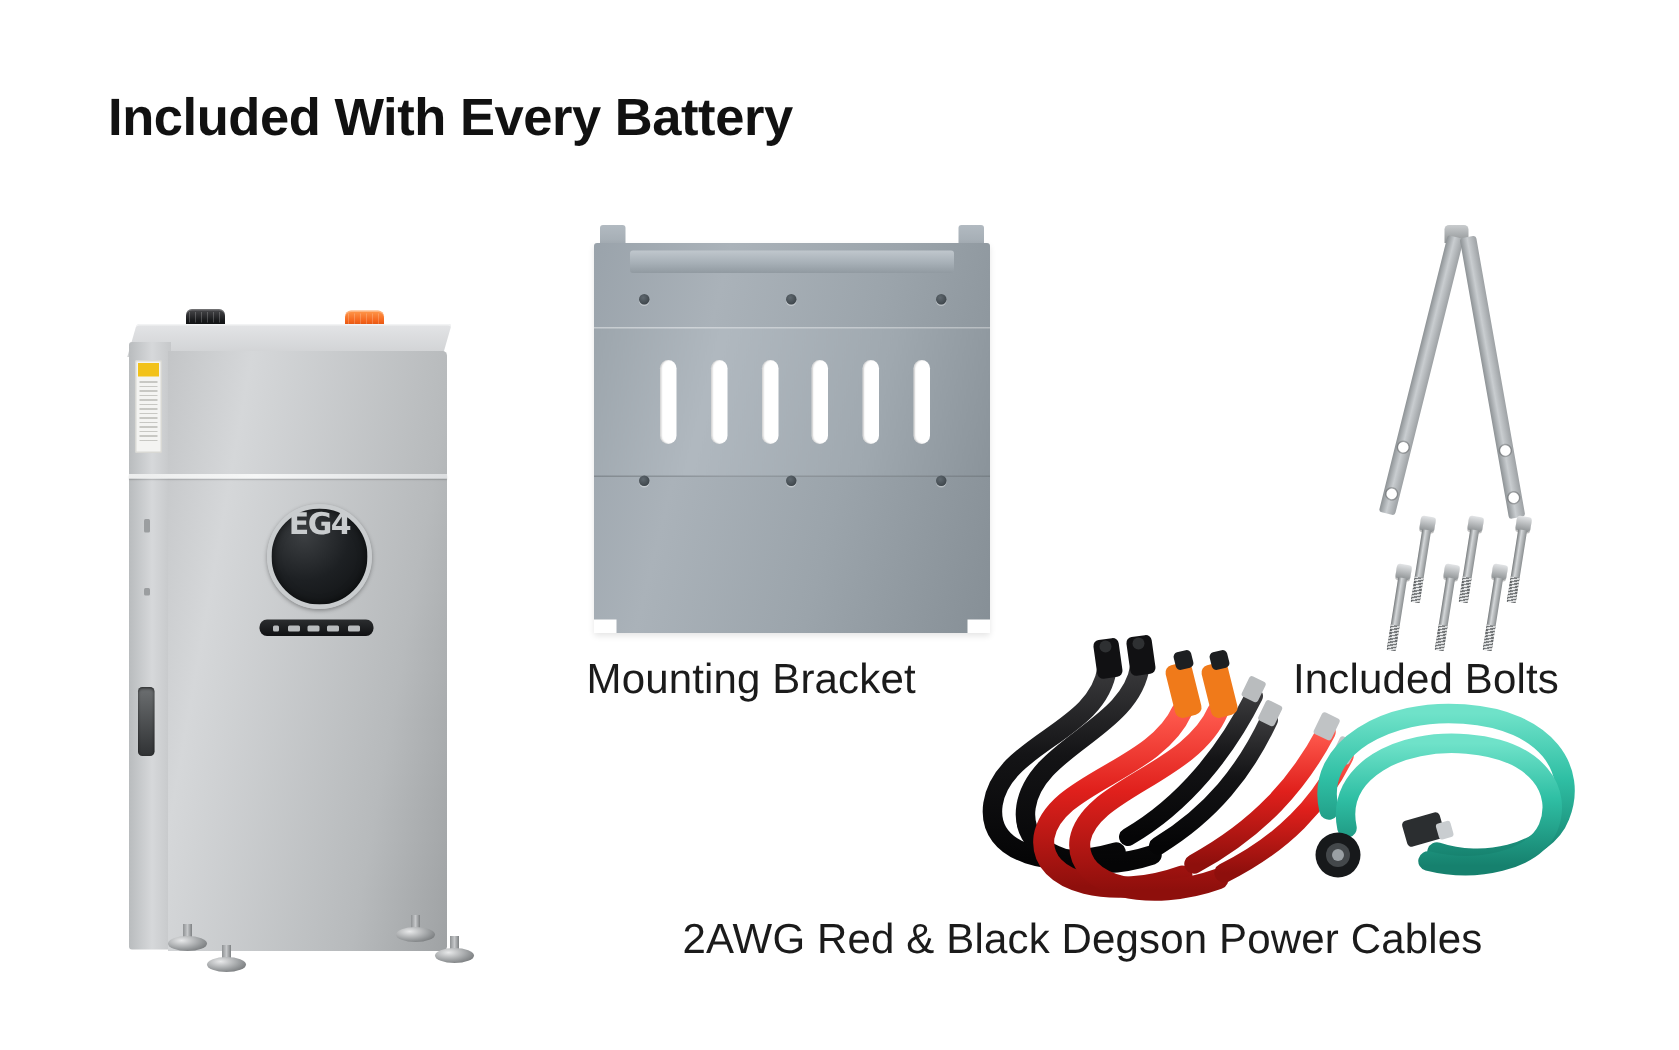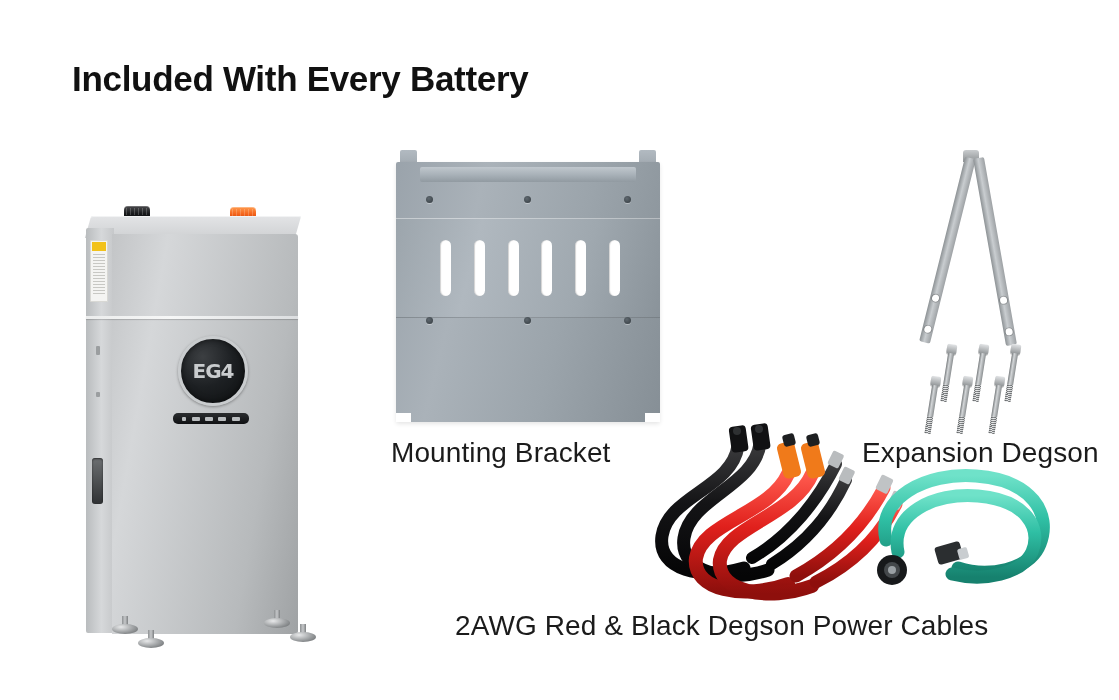--- a/index.html
+++ b/index.html
@@ -160,21 +160,20 @@
     position: absolute;
     left: 100px;
     top: 140px;
     width: 64px;
     height: 64px;
     border-radius: 50%;
     background: radial-gradient(circle at 34% 28%, #3c3f42 0%, #1d2023 48%, #0d0f10 100%);
     border: 3px solid #c9ccce;
     box-shadow: 0 1px 3px rgba(0,0,0,.35), inset 0 0 6px rgba(0,0,0,.6);
     display: flex;
-    align-items: center;
     justify-content: center;
   }
   #eg4-text {
     font-family: "DejaVu Sans", sans-serif;
     font-size: 20px;
     font-weight: 700;
     color: #c9ccce;
     letter-spacing: -1px;
     line-height: 1;
   }
@@ -537,21 +536,21 @@
         <div class="thread"></div>
       </div>
       <div class="bolt" id="bolt-6">
         <div class="nut"></div>
         <div class="shank"></div>
         <div class="thread"></div>
       </div>
     </div>
   </div>
 
-  <div class="caption" id="cap-bolts">Expansion Degson</div>
+  <div class="caption" id="cap-bolts">Included Bolts</div>
 
   <div id="cables">
     <svg width="460" height="190" viewBox="0 0 460 190">
       <defs>
         <linearGradient id="gBlk" x1="0" y1="0" x2="0" y2="1">
           <stop offset="0%" stop-color="#3a3a3c"></stop>
           <stop offset="45%" stop-color="#141416"></stop>
           <stop offset="100%" stop-color="#050506"></stop>
         </linearGradient>
         <linearGradient id="gRed" x1="0" y1="0" x2="0" y2="1">

